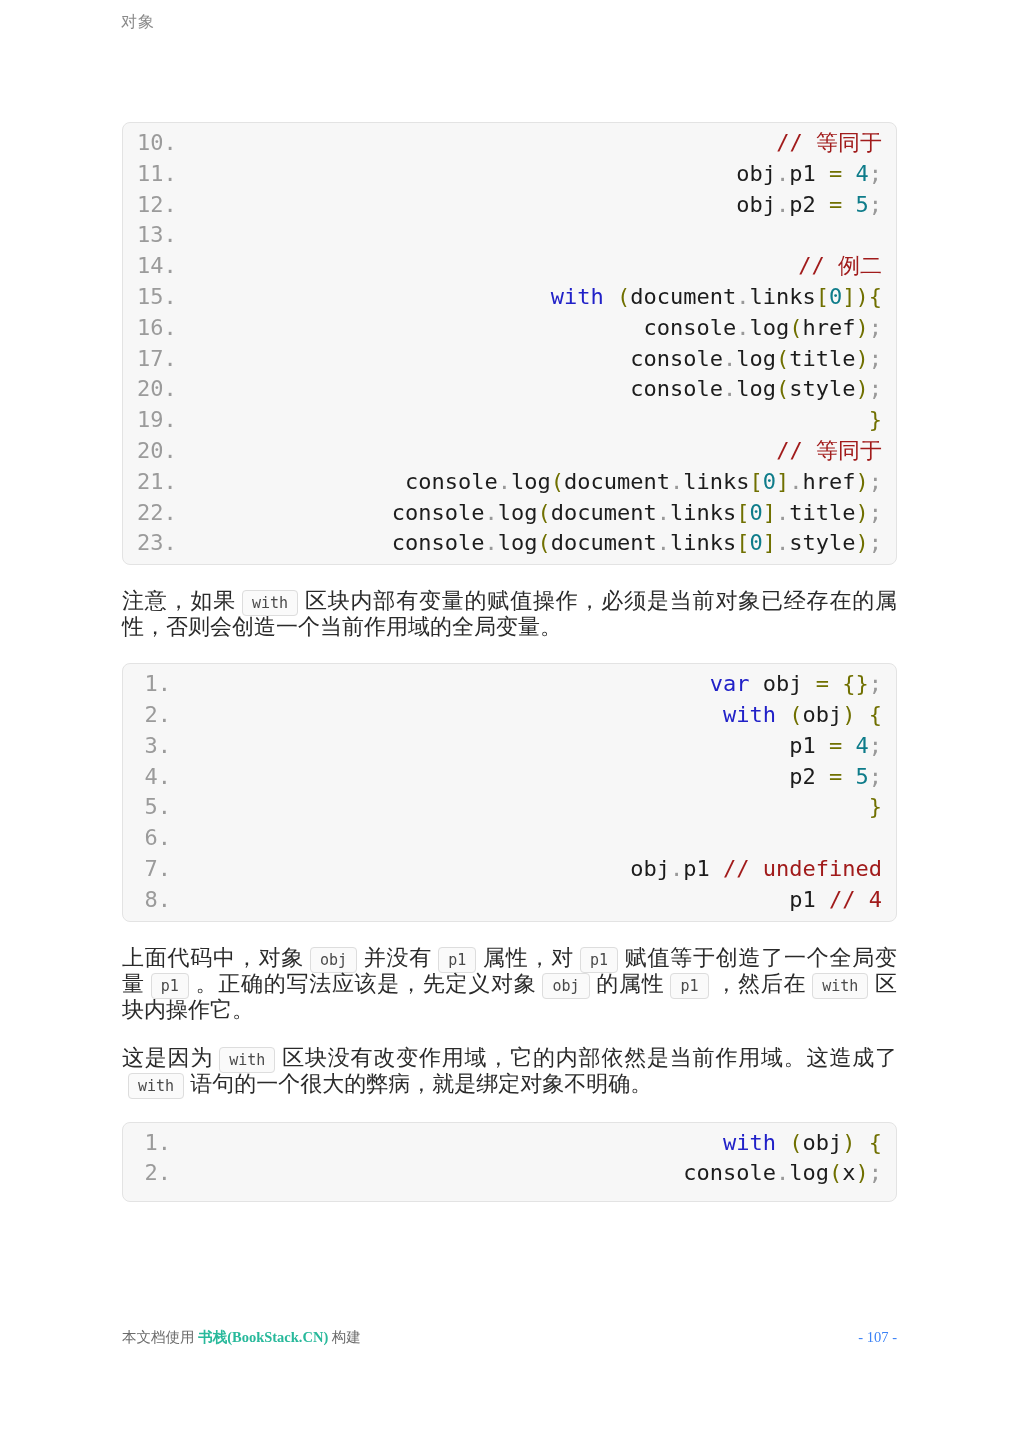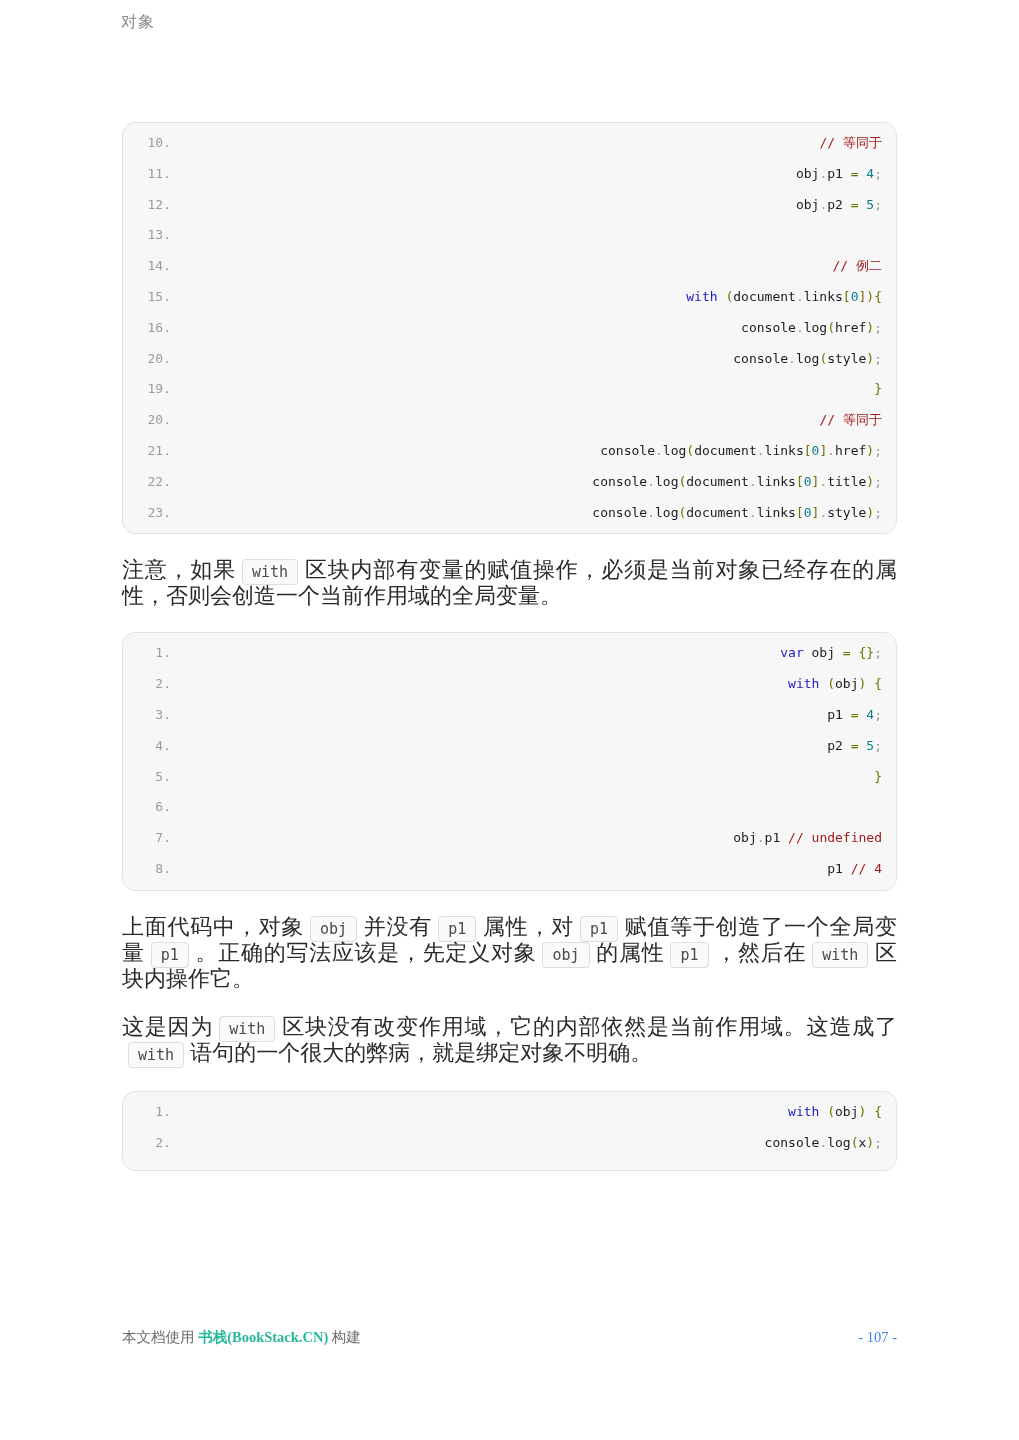--- a/index.html
+++ b/index.html
@@ -10,23 +10,23 @@
   }
   .page-header{
     position:absolute;top:12px;left:121px;
     font-size:16px;color:#8a8a8a;letter-spacing:1px;
   }
   .content{
     position:absolute;top:0;left:122px;width:775px;padding-top:122px;
   }
   
   .codeblock{
-    background:#f7f7f7;border:1px solid #e3e3e3;border-radius:13px;
+    background:#f7f7f7;border:1px solid #e3e3e3;border-radius:8px;
     padding:5px 14px;margin:0 0 24px 0;box-sizing:border-box;
-    font-family:"DejaVu Sans Mono",monospace;font-size:13px;
+    font-family:"DejaVu Sans Mono",monospace;font-size:22px;
   }
   .codeblock.clipped{height:80px;overflow:hidden;margin-bottom:0;}
   .code-line{display:flex;line-height:30.8px;min-height:30.8px;white-space:pre;}
   .ln{
     flex:0 0 34px;text-align:right;color:#9b9b9b;margin-right:14px;
     user-select:none;
   }
   .code-text{flex:1 1 auto;text-align:right;}
   .t-p{color:#1c1c1c;}
   .t-k{color:#2121c8;}
@@ -60,20 +60,21 @@
 
 <div class="content">
   <div class="codeblock">
       <div class="code-line"><span class="ln">10.</span><span class="code-text"><span class="t-c">// 等同于</span></span></div>
       <div class="code-line"><span class="ln">11.</span><span class="code-text"><span class="t-p">obj</span><span class="t-g">.</span><span class="t-p">p1 </span><span class="t-o">=</span><span class="t-p"> </span><span class="t-n">4</span><span class="t-g">;</span></span></div>
       <div class="code-line"><span class="ln">12.</span><span class="code-text"><span class="t-p">obj</span><span class="t-g">.</span><span class="t-p">p2 </span><span class="t-o">=</span><span class="t-p"> </span><span class="t-n">5</span><span class="t-g">;</span></span></div>
       <div class="code-line"><span class="ln">13.</span><span class="code-text"></span></div>
       <div class="code-line"><span class="ln">14.</span><span class="code-text"><span class="t-c">// 例二</span></span></div>
       <div class="code-line"><span class="ln">15.</span><span class="code-text"><span class="t-k">with</span><span class="t-p"> </span><span class="t-o">(</span><span class="t-p">document</span><span class="t-g">.</span><span class="t-p">links</span><span class="t-o">[</span><span class="t-n">0</span><span class="t-o">]</span><span class="t-o">)</span><span class="t-o">{</span></span></div>
       <div class="code-line"><span class="ln">16.</span><span class="code-text"><span class="t-p">  console</span><span class="t-g">.</span><span class="t-p">log</span><span class="t-o">(</span><span class="t-p">href</span><span class="t-o">)</span><span class="t-g">;</span></span></div>
+      <div class="code-line"><span class="ln">17.</span><span class="code-text"><span class="t-p">  console</span><span class="t-g">.</span><span class="t-p">log</span><span class="t-o">(</span><span class="t-p">title</span><span class="t-o">)</span><span class="t-g">;</span></span></div>
       <div class="code-line"><span class="ln">20.</span><span class="code-text"><span class="t-p">  console</span><span class="t-g">.</span><span class="t-p">log</span><span class="t-o">(</span><span class="t-p">style</span><span class="t-o">)</span><span class="t-g">;</span></span></div>
       <div class="code-line"><span class="ln">19.</span><span class="code-text"><span class="t-o">}</span></span></div>
       <div class="code-line"><span class="ln">20.</span><span class="code-text"><span class="t-c">// 等同于</span></span></div>
       <div class="code-line"><span class="ln">21.</span><span class="code-text"><span class="t-p">console</span><span class="t-g">.</span><span class="t-p">log</span><span class="t-o">(</span><span class="t-p">document</span><span class="t-g">.</span><span class="t-p">links</span><span class="t-o">[</span><span class="t-n">0</span><span class="t-o">]</span><span class="t-g">.</span><span class="t-p">href</span><span class="t-o">)</span><span class="t-g">;</span></span></div>
       <div class="code-line"><span class="ln">22.</span><span class="code-text"><span class="t-p">console</span><span class="t-g">.</span><span class="t-p">log</span><span class="t-o">(</span><span class="t-p">document</span><span class="t-g">.</span><span class="t-p">links</span><span class="t-o">[</span><span class="t-n">0</span><span class="t-o">]</span><span class="t-g">.</span><span class="t-p">title</span><span class="t-o">)</span><span class="t-g">;</span></span></div>
       <div class="code-line"><span class="ln">23.</span><span class="code-text"><span class="t-p">console</span><span class="t-g">.</span><span class="t-p">log</span><span class="t-o">(</span><span class="t-p">document</span><span class="t-g">.</span><span class="t-p">links</span><span class="t-o">[</span><span class="t-n">0</span><span class="t-o">]</span><span class="t-g">.</span><span class="t-p">style</span><span class="t-o">)</span><span class="t-g">;</span></span></div>
     </div>
   <p class="para">注意，如果<code class="chip">with</code>区块内部有变量的赋值操作，必须是当前对象已经存在的属性，否则会创造一个当前作用域的全局变量。</p>
   <div class="codeblock">
       <div class="code-line"><span class="ln">1.</span><span class="code-text"><span class="t-k">var</span><span class="t-p"> obj </span><span class="t-o">=</span><span class="t-p"> </span><span class="t-o">{</span><span class="t-o">}</span><span class="t-g">;</span></span></div>

